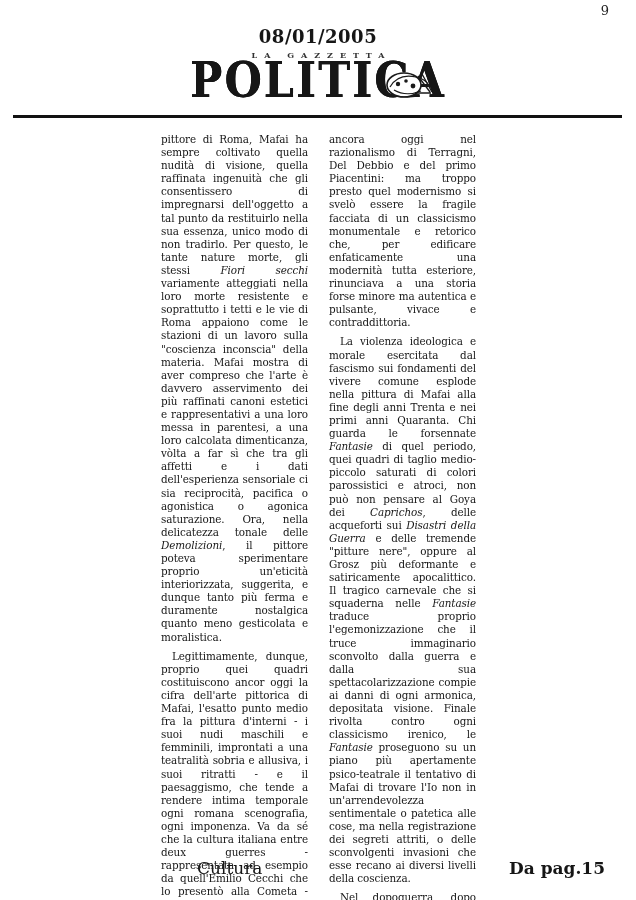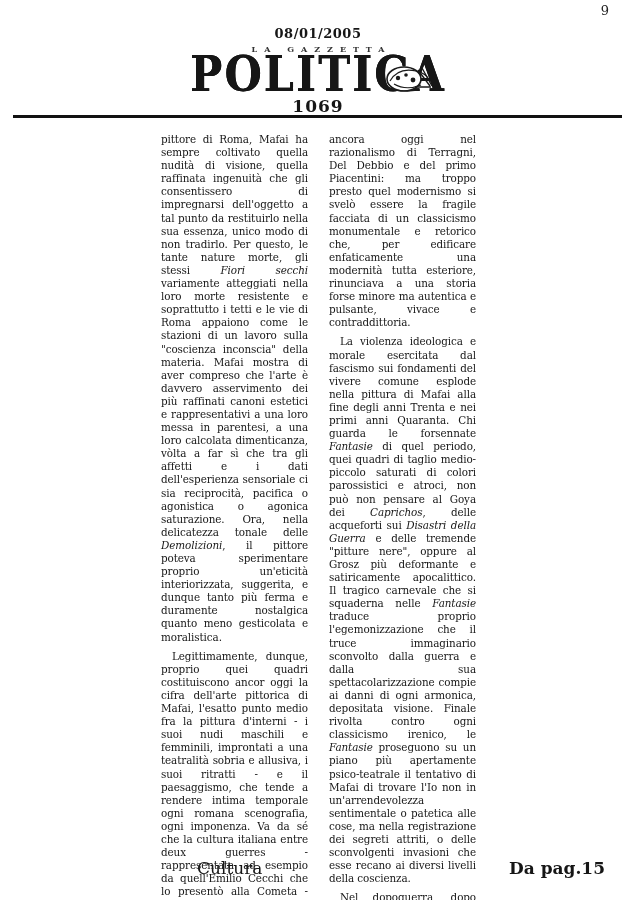--- a/index.html
+++ b/index.html
@@ -6,21 +6,21 @@
   body{
     width:636px;height:900px;position:relative;background:#ffffff;
     font-family:"DejaVu Serif", serif;color:#161616;overflow:hidden;
   }
   .page-number{
     position:absolute;top:3px;right:27px;font-size:13px;color:#222;
   }
   .header{
     position:absolute;top:0;left:0;width:100%;text-align:center;
   }
-  .date{margin-top:26px;font-weight:bold;font-size:13px;letter-spacing:.5px;}
+  .date{margin-top:26px;font-weight:bold;font-size:18px;letter-spacing:.5px;}
   .kicker{margin-top:3px;font-size:8px;letter-spacing:7px;font-weight:bold;color:#333;padding-left:7px;}
   .masthead-wrap{position:relative;display:inline-block;line-height:1;}
   .masthead{
     font-size:43px;font-weight:bold;letter-spacing:2px;line-height:.95;
     transform:scaleY(1.12);transform-origin:center;display:inline-block;
     text-shadow:0 0 .5px #000;
   }
   .masthead-art{position:absolute;right:6px;bottom:-2px;width:62px;height:40px;}
   .issue{font-weight:bold;font-size:17px;margin-top:1px;letter-spacing:1px;}
   .rule{position:absolute;top:115px;left:13px;width:609px;height:3px;background:#111;}
@@ -56,21 +56,20 @@
       <ellipse cx="26" cy="22" rx="17" ry="12" fill="#ffffff" stroke="#1a1a1a" stroke-width="1.6"></ellipse>
       <path d="M12 24 q8 -14 26 -10 q10 2 13 9" fill="none" stroke="#1a1a1a" stroke-width="1.2"></path>
       <path d="M16 27 q12 7 27 1" fill="none" stroke="#1a1a1a" stroke-width="1.2"></path>
       <circle cx="20" cy="21" r="2.2" fill="#1a1a1a"></circle>
       <circle cx="28" cy="18" r="1.8" fill="#1a1a1a"></circle>
       <circle cx="35" cy="23" r="2.4" fill="#1a1a1a"></circle>
       <path d="M40 13 l12 16 M44 11 l10 18 M37 30 h16" fill="none" stroke="#1a1a1a" stroke-width="1.4"></path>
       <path d="M8 30 q14 6 34 3" fill="none" stroke="#1a1a1a" stroke-width="1"></path>
     </svg>
   </div>
-  <div class="issue">1069</div>
 </div>
 
 <div class="rule"></div>
 
 <div class="article">
   <div class="col">
       <p class="para"><span>pittore di Roma, Mafai ha sempre coltivato quella nudità di visione, quella raffinata ingenuità che gli consentissero di impregnarsi dell'oggetto a tal punto da restituirlo nella sua essenza, unico modo di non tradirlo. Per questo, le tante nature morte, gli stessi </span><i>Fiori secchi</i><span> variamente atteggiati nella loro morte resistente e soprattutto i tetti e le vie di Roma appaiono come le stazioni di un lavoro sulla "coscienza inconscia" della materia. Mafai mostra di aver compreso che l'arte è davvero asservimento dei più raffinati canoni estetici e rappresentativi a una loro messa in parentesi, a una loro calcolata dimenticanza, vòlta a far sì che tra gli affetti e i dati dell'esperienza sensoriale ci sia reciprocità, pacifica o agonistica o agonica saturazione. Ora, nella delicatezza tonale delle </span><i>Demolizioni</i><span>, il pittore poteva sperimentare proprio un'eticità interiorizzata, suggerita, e dunque tanto più ferma e duramente nostalgica quanto meno gesticolata e moralistica.</span></p>
       <p class="para indent"><span>Legittimamente, dunque, proprio quei quadri costituiscono ancor oggi la cifra dell'arte pittorica di Mafai, l'esatto punto medio fra la pittura d'interni - i suoi nudi maschili e femminili, improntati a una teatralità sobria e allusiva, i suoi ritratti - e il paesaggismo, che tende a rendere intima temporale ogni romana scenografia, ogni imponenza. Va da sé che la cultura italiana entre deux guerres - rappresentata ad esempio da quell'Emilio Cecchi che lo presentò alla Cometa - leggesse i suoi dipinti soprattutto dal punto vista dell'evoluzione e della maturazione formale. In realtà, quelle violazioni della corporeità cittadina, dissimulate nei colori elegiaci e nella castità delle inquadrature, andavano a sbugiardare un grande equivoco, quello del Novecentismo. Forse oggi è difficile ricordare che il fascismo, culturalmente così gretto e avventizio, volle anche presentarsi come fattore di rivoluzionaria modernizzazione della vita e dell'arte italiane. Gli aspetti migliori di tale pretesa riposano</span></p>
     </div>
   <div class="col">

